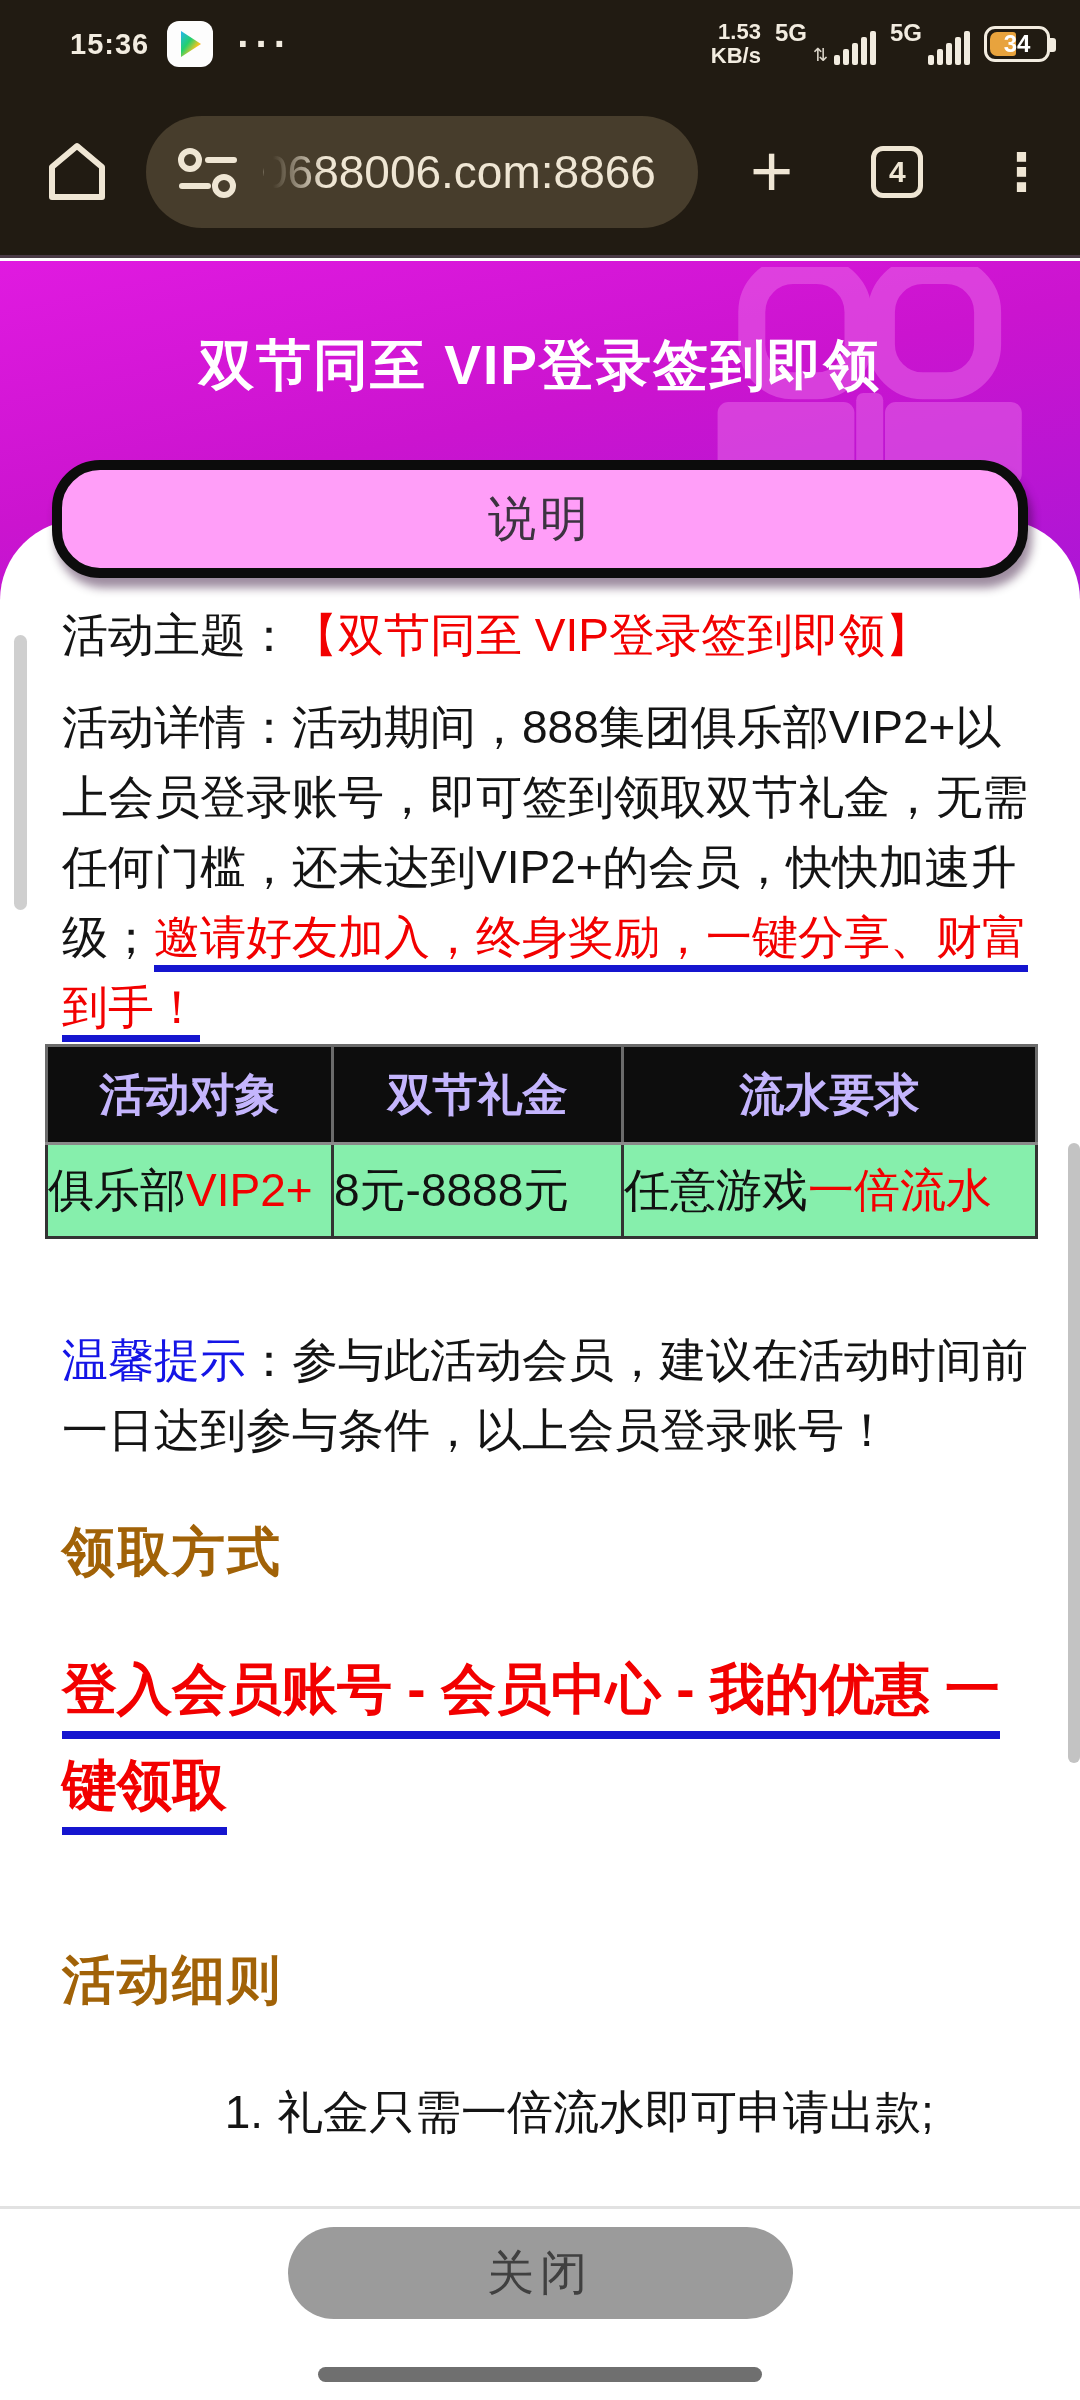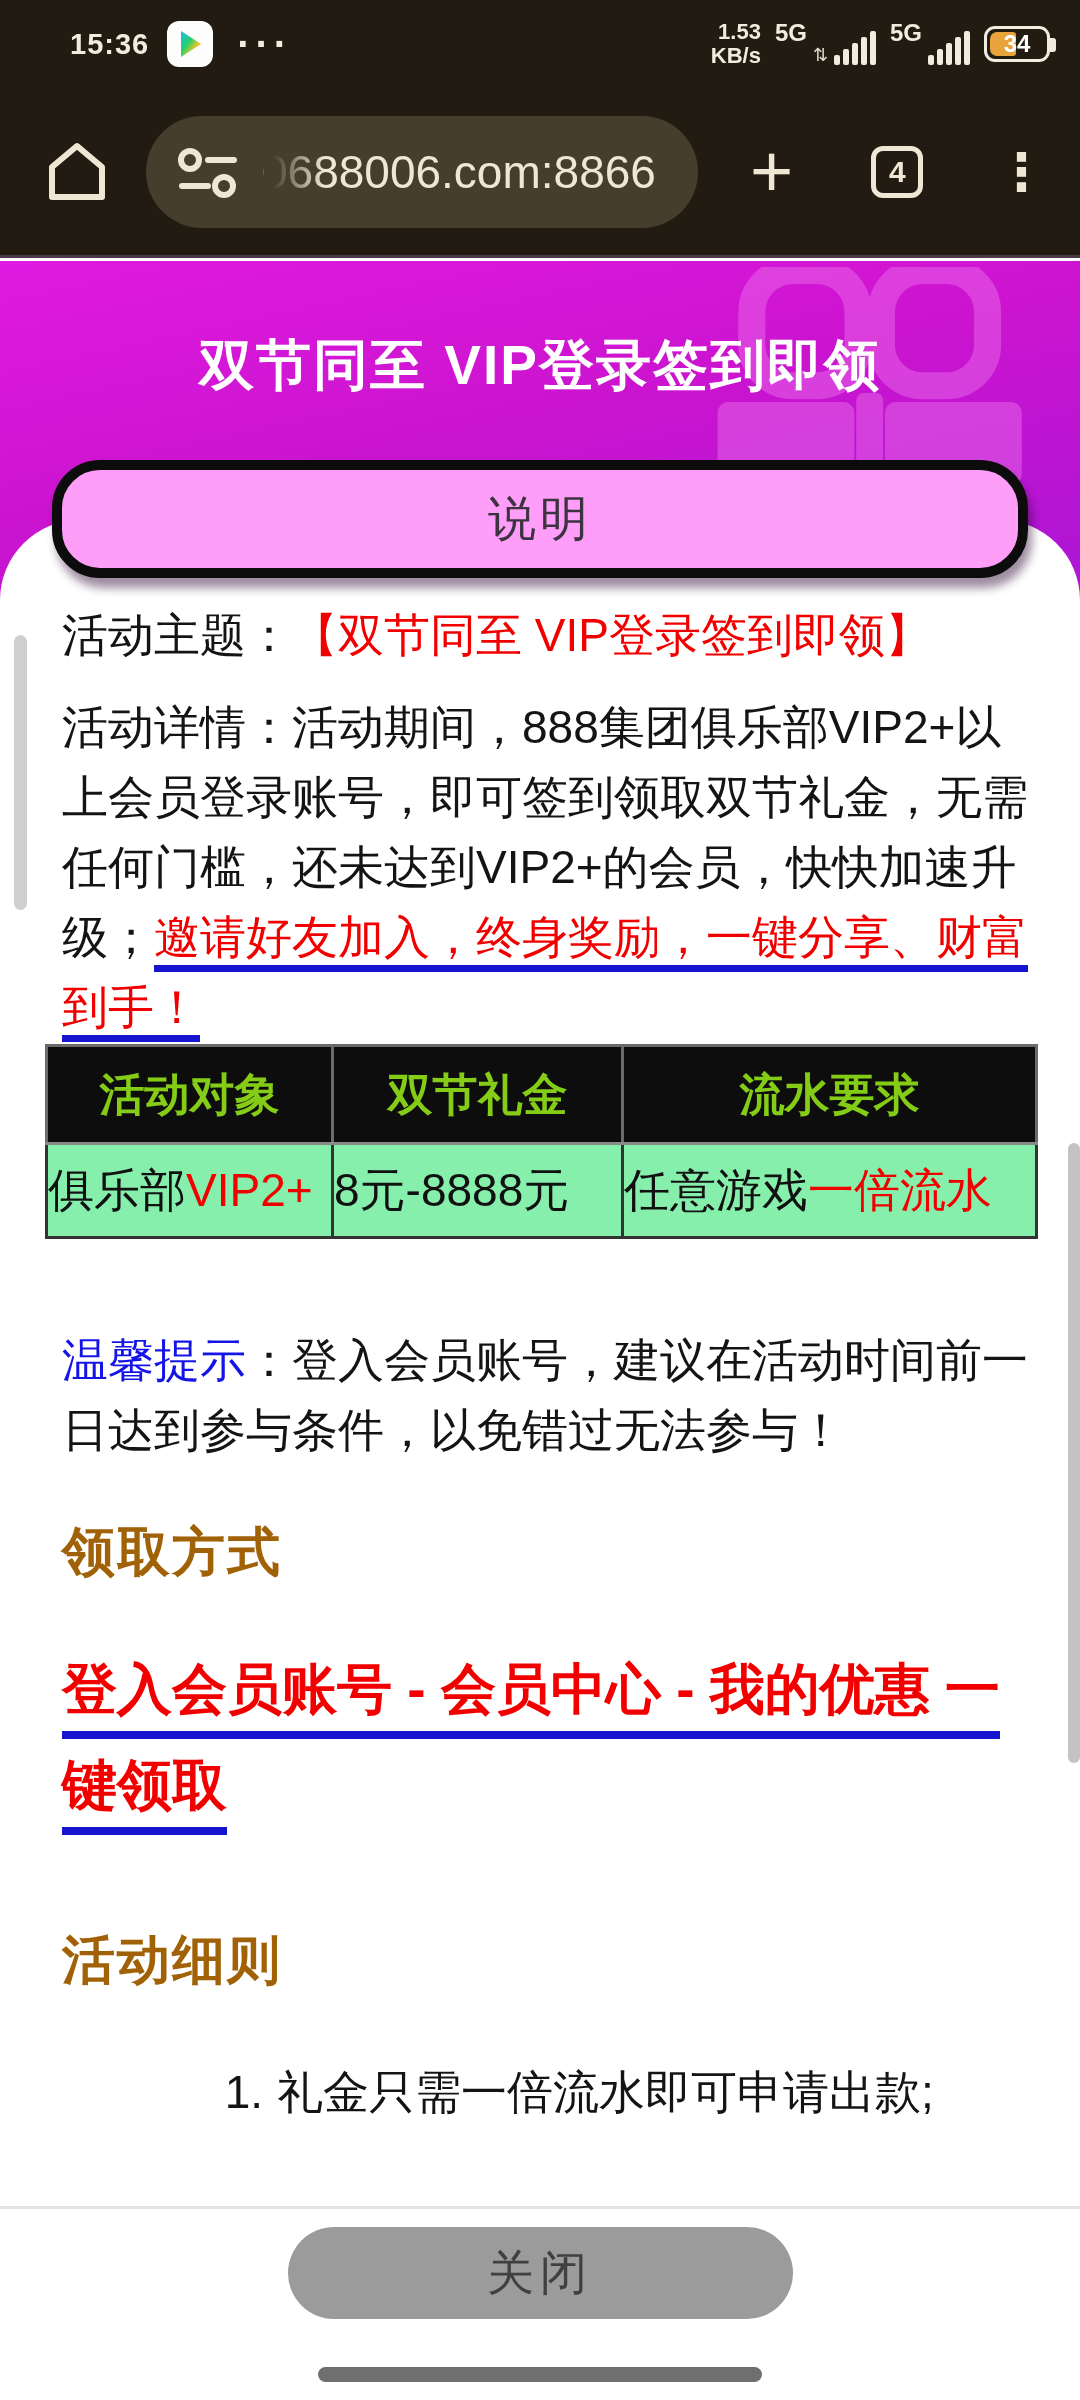--- a/index.html
+++ b/index.html
@@ -74,30 +74,30 @@
   .para { font-size:46px; line-height:70px; color:#141414; }
   .mt22 { margin-top:22px; }
   .red { color:#f20000; }
   .blue { color:#1414e6; }
   .redlink { color:#f20000; text-decoration:underline; text-decoration-color:#1515cf;
     text-decoration-thickness:7px; text-underline-offset:12px; }
 
   
   .promo-table { width:990px; margin:2px 0 0 -17px; border-collapse:collapse;
     table-layout:fixed; }
-  .promo-table th { background:#0d0d0d; color:#84cc16; font-size:45px; font-weight:700;
+  .promo-table th { background:#0d0d0d; color:#c4b5fd; font-size:45px; font-weight:700;
     height:98px; border:3px solid #6b6b6b; border-bottom:3px solid #8a8a8a; }
   .promo-table td { background:#86efac; color:#111; font-size:46px; height:94px;
     text-align:left; border:3px solid #333; border-top:none; }
   .col1{width:286px}.col2{width:290px}.col3{width:414px}
 
   .tip-para { margin-top:86px; }
   .mag-head { margin-top:52px; font-size:53px; font-weight:700; color:#a16207;
     letter-spacing:2px; }
-  .mag-head2 { margin-top:80px; }
+  .mag-head2 { margin-top:100px; }
   .claim-link { margin-top:64px; font-size:55px; font-weight:700; line-height:72px; }
   .claim-link .line { display:inline-block; color:#f20000;
     border-bottom:8px solid #1515cf; padding-bottom:6px; margin-bottom:10px; }
   .rules { margin-top:63px; }
   .rule-item { display:flex; font-size:46px; line-height:65px; color:#141414;
     margin:0 0 0 153px; }
   .rule-num { flex:0 0 62px; text-align:right; padding-right:14px; }
   .rule-text { flex:1; }
 
   
@@ -235,21 +235,21 @@
         <th>流水要求</th>
       </tr>
       <tr>
         <td><span>俱乐部</span><span class="red">VIP2+</span></td>
         <td>8元-8888元</td>
         <td><span>任意游戏</span><span class="red">一倍流水</span></td>
       </tr>
     </tbody>
       </table>
 
-    <div class="para tip-para"><span class="blue">温馨提示</span><span>：登入会员账号，建议在活动时间前一日达到参与条件，以免错过无法参与！</span></div>
+    <div class="para tip-para"><span class="blue">温馨提示</span><span>：参与此活动会员，建议在活动时间前一日达到参与条件，以上会员登录账号！</span></div>
 
     <div class="mag-head">领取方式</div>
 
     <div class="claim-link">
       <span class="line">登入会员账号 - 会员中心 -  我的优惠 一</span><br>
       <span class="line">键领取</span>
     </div>
 
     <div class="mag-head mag-head2">活动细则</div>
 

